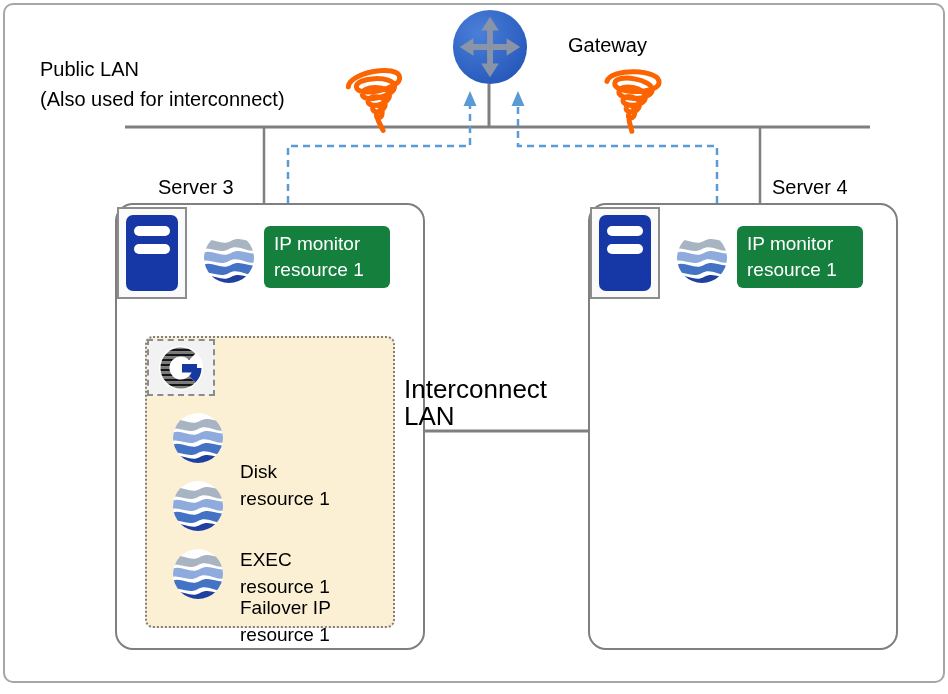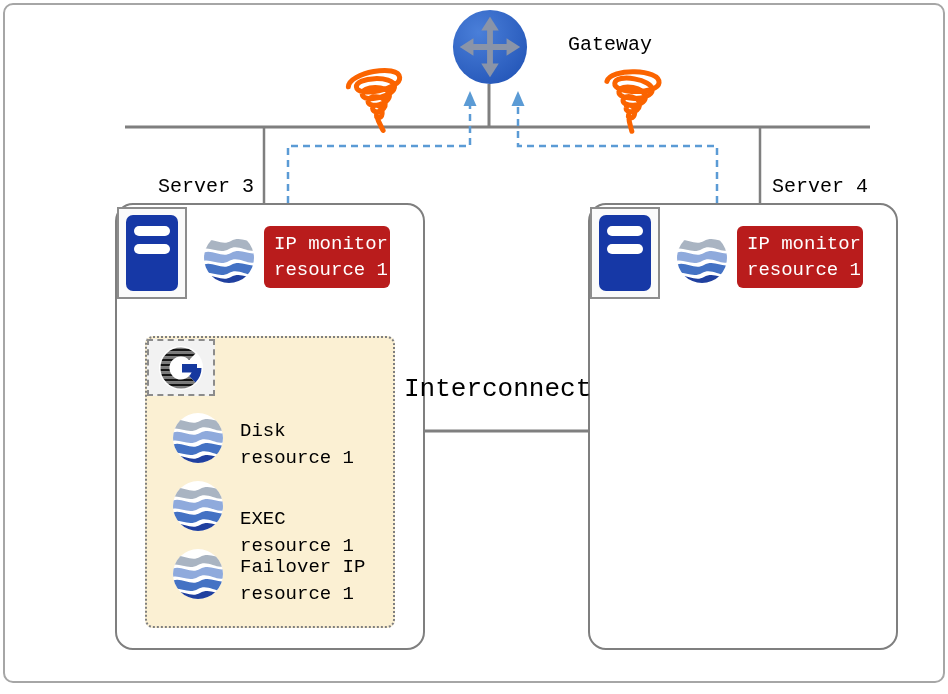--- a/index.html
+++ b/index.html
@@ -1,52 +1,52 @@
 <!DOCTYPE html>
 <html><head>
 <meta charset="utf-8">
 <style>
   html,body{margin:0;padding:0;background:#fff;}
   .canvas{
     position:relative;width:948px;height:686px;background:#ffffff;
-    font-family:Liberation Mono, monospace;color:#000;overflow:hidden;
+    font-family:Liberation Sans, sans-serif;color:#000;overflow:hidden;
   }
   .frame{position:absolute;inset:3px;border:2px solid #A6A6A6;border-radius:10px;}
   .overlay{position:absolute;left:0;top:0;}
   .label{position:absolute;font-size:20px;line-height:30px;white-space:nowrap;}
   .server-box{
     position:absolute;width:310px;height:447px;background:#ffffff;
     border:2px solid #7F7F7F;border-radius:18px;box-sizing:border-box;
   }
   .server-icon{
     position:absolute;width:70px;height:92px;background:#FAFAFA;
     border:2px solid #8C8C8C;box-sizing:border-box;
     display:flex;align-items:center;justify-content:center;z-index:3;
   }
   .server-icon-body{
     width:52px;height:76px;background:#1638A6;border-radius:7px;
     display:flex;flex-direction:column;align-items:center;gap:8px;padding-top:11px;
     box-sizing:border-box;
   }
   .server-bar{width:36px;height:10px;background:#ffffff;border-radius:5px;}
   .badge{
-    position:absolute;width:126px;height:62px;background:#b91c1c;border-radius:6px;
+    position:absolute;width:126px;height:62px;background:#15803d;border-radius:6px;
     color:#ffffff;font-size:19px;line-height:26px;padding:5px 0 0 10px;box-sizing:border-box;
   }
   .wave{position:absolute;width:52px;height:52px;}
   .group-box{
     position:absolute;left:145px;top:336px;width:250px;height:292px;
     background:#FBF0D3;border:2px dotted #7F7F7F;border-radius:8px;box-sizing:border-box;
   }
   .group-icon-box{
     position:absolute;left:147px;top:339px;width:68px;height:57px;background:#F2F2F2;
     border:2px dashed #8C8C8C;box-sizing:border-box;z-index:3;
     display:flex;align-items:center;justify-content:center;
   }
-  .res-text{position:absolute;font-size:19px;line-height:27px;}
+  .res-text{position:absolute;font-size:19px;line-height:27px;margin-top:40px;}
   .dash{stroke:#5B9BD5;stroke-width:2.5;fill:none;stroke-dasharray:7 5;}
   .coil{stroke:#FB6400;stroke-width:5;fill:none;stroke-linecap:round;stroke-linejoin:round;}
   .gray-line{stroke:#7F7F7F;}
   .interconnect{position:absolute;left:404px;top:376px;width:163px;text-align:left;
     font-size:26px;line-height:27px;}
 </style>
 </head>
 <body>
 
 <div class="canvas">
@@ -112,20 +112,24 @@
       <line x1="40" y1="22" x2="40" y2="58" stroke-width="6"></line>
       <line x1="22" y1="40" x2="58" y2="40" stroke-width="6"></line>
       <polygon points="40,9 31,23 49,23" stroke="none"></polygon>
       <polygon points="40,71 31,57 49,57" stroke="none"></polygon>
       <polygon points="9,40 23,31 23,49" stroke="none"></polygon>
       <polygon points="71,40 57,31 57,49" stroke="none"></polygon>
     </g>
   </svg>
   <div class="label" style="left:568px;top:30px">Gateway</div>
 
+  <div class="label" style="left:40px;top:54px">
+    <div>Public LAN</div>
+    <div>(Also used for interconnect)</div>
+  </div>
 
   <div class="label" style="left:158px;top:172px">Server 3</div>
   <div class="label" style="left:772px;top:172px">Server 4</div>
 
   <div class="server-box" style="left:115px;top:203px"></div>
   <div class="server-box" style="left:588px;top:203px"></div>
 
   <div class="server-icon" style="left:117px;top:207px">
     <div class="server-icon-body">
       <div class="server-bar"></div>
@@ -166,20 +170,21 @@
   <svg class="wave" style="left:172px;top:548px" viewBox="0 0 52 52">
       <use href="#wave-icon-def"></use>
     </svg>
   <div class="res-text" style="left:240px;top:554px">
     <div>Failover IP</div>
     <div>resource 1</div>
   </div>
 
   <div class="interconnect">
     <div>Interconnect</div>
+    <div>LAN</div>
   </div>
 
   <div class="server-icon" style="left:590px;top:207px">
     <div class="server-icon-body">
       <div class="server-bar"></div>
       <div class="server-bar"></div>
     </div>
   </div>
   <svg class="wave" style="left:676px;top:232px" viewBox="0 0 52 52">
       <use href="#wave-icon-def"></use>

